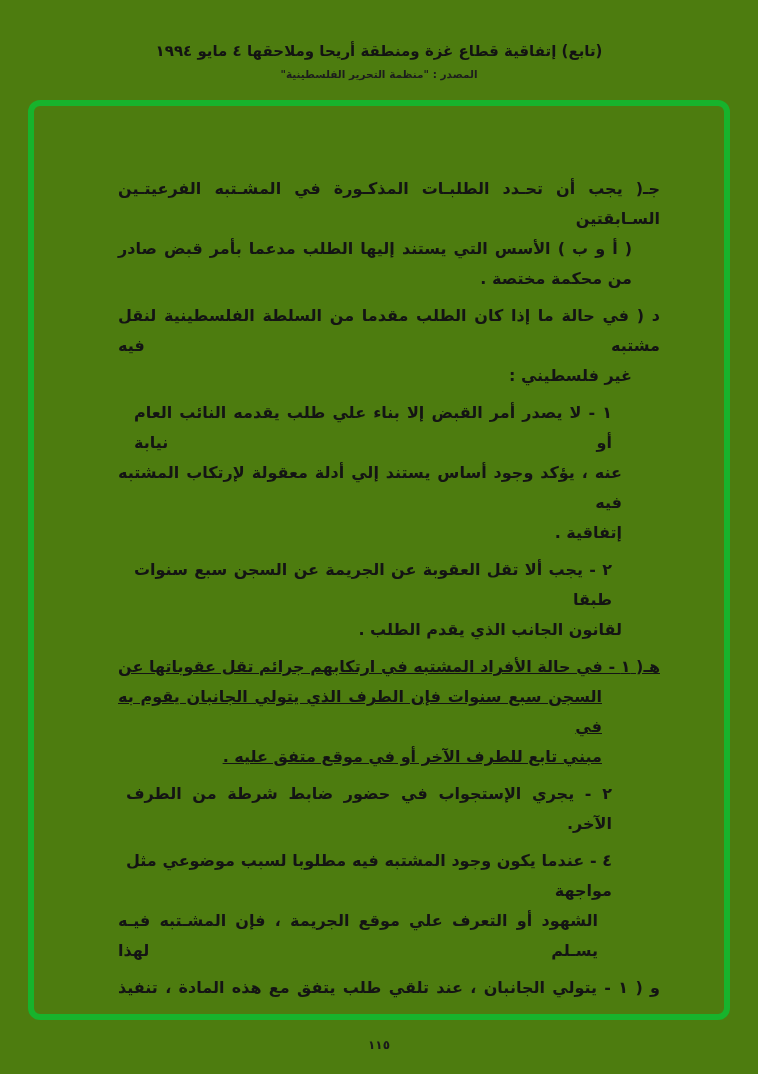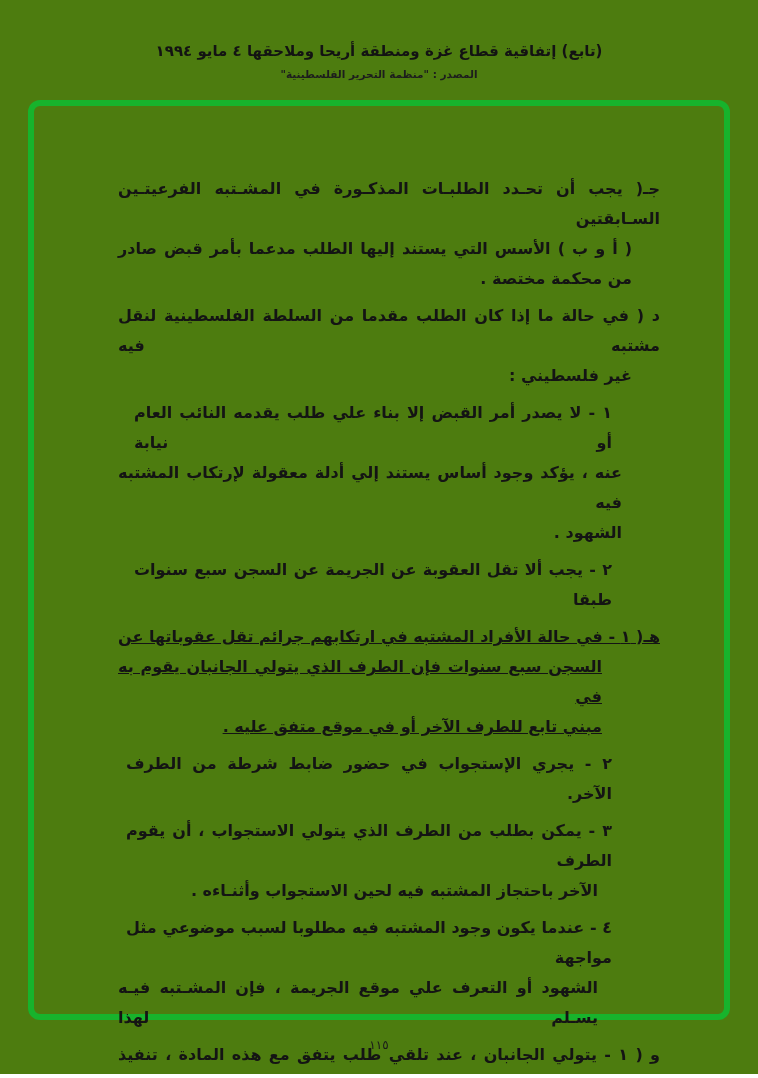--- a/index.html
+++ b/index.html
@@ -80,21 +80,21 @@
   .para.waw  .line.first { padding-right: 0; }
   
   .pagenum {
     position: absolute;
     top: 1038px;
     left: 0;
     right: 0;
     text-align: center;
     direction: rtl;
     font-size: 12px;
-    font-weight: normal;
+    font-weight: bold;
     color: #1a1a1a;
   }
 </style>
 </head>
 <body>
 
 <div class="page">
 
   <div class="header">
     <div class="header-title">(تابع) إتفاقية قطاع غزة ومنطقة أريحا وملاحقها ٤ مايو ١٩٩٤</div>
@@ -109,36 +109,33 @@
         <div class="line">( أ و ب ) الأسس التي يستند إليها الطلب مدعما بأمر قبض صادر</div>
         <div class="line last">من محكمة مختصة .</div>
       </div>
       <div class="para a">
         <div class="line first">د ( في حالة ما إذا كان الطلب مقدما من السلطة الفلسطينية لنقل مشتبه فيه</div>
         <div class="line last">غير فلسطيني :</div>
       </div>
       <div class="para num">
         <div class="line first">١ - لا يصدر أمر القبض إلا بناء علي طلب يقدمه النائب العام أو نيابة</div>
         <div class="line">عنه ، يؤكد وجود أساس يستند إلي أدلة معقولة لإرتكاب المشتبه فيه</div>
-        <div class="line last">الشهود .</div>
+        <div class="line last">إتفاقية .</div>
       </div>
       <div class="para num">
         <div class="line first">٢ - يجب ألا تقل العقوبة عن الجريمة عن السجن سبع سنوات طبقا</div>
+        <div class="line last">لقانون الجانب الذي يقدم الطلب .</div>
       </div>
       <div class="para ha">
         <div class="line first">هـ( ١ - في حالة الأفراد المشتبه في ارتكابهم جرائم تقل عقوباتها عن</div>
         <div class="line">السجن سبع سنوات فإن الطرف الذي يتولي الجانبان يقوم به في</div>
         <div class="line last">مبني تابع للطرف الآخر أو في موقع متفق عليه .</div>
       </div>
       <div class="para num2">
         <div class="line first last">٢ - يجري الإستجواب في حضور ضابط شرطة من الطرف الآخر.</div>
-      </div>
-      <div class="para num2">
-        <div class="line first">٣ - يمكن بطلب من الطرف الذي يتولي الاستجواب ، أن يقوم الطرف</div>
-        <div class="line last">الآخر باحتجاز المشتبه فيه لحين الاستجواب وأثنـاءه .</div>
       </div>
       <div class="para num2">
         <div class="line first">٤ - عندما يكون وجود المشتبه فيه مطلوبا لسبب موضوعي مثل مواجهة</div>
         <div class="line">الشهود أو التعرف علي موقع الجريمة ، فإن المشـتبه فيـه يسـلم لهذا</div>
       </div>
       <div class="para waw">
         <div class="line first">و ( ١ - يتولي الجانبان ، عند تلقي طلب يتفق مع هذه المادة ، تنفيذ</div>
       </div>
     </div>
 

